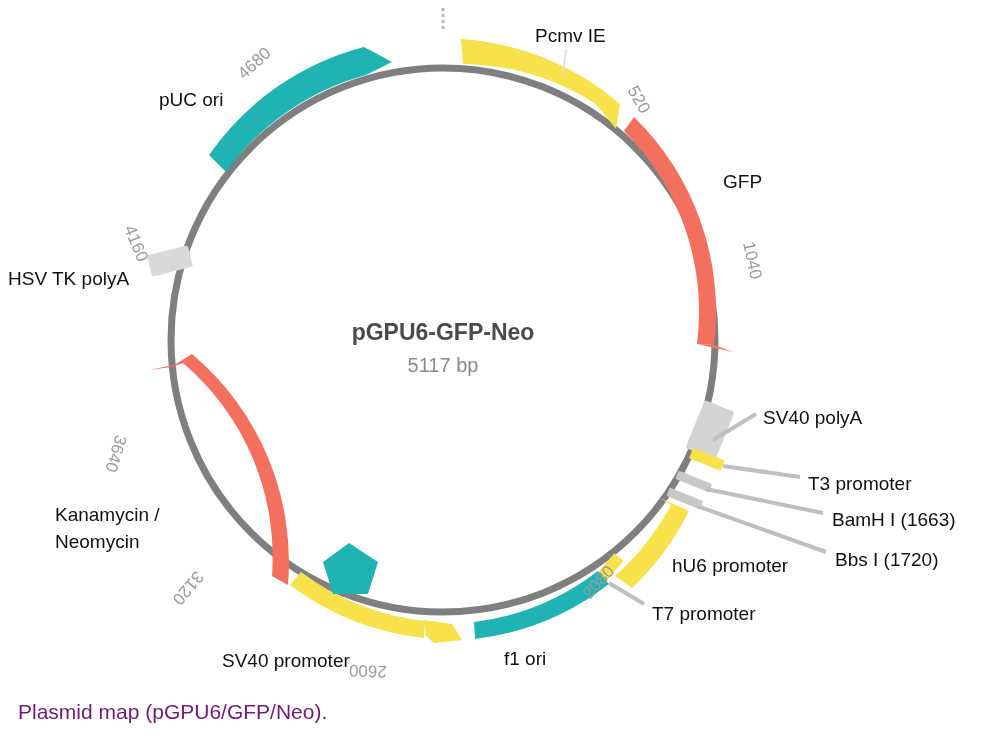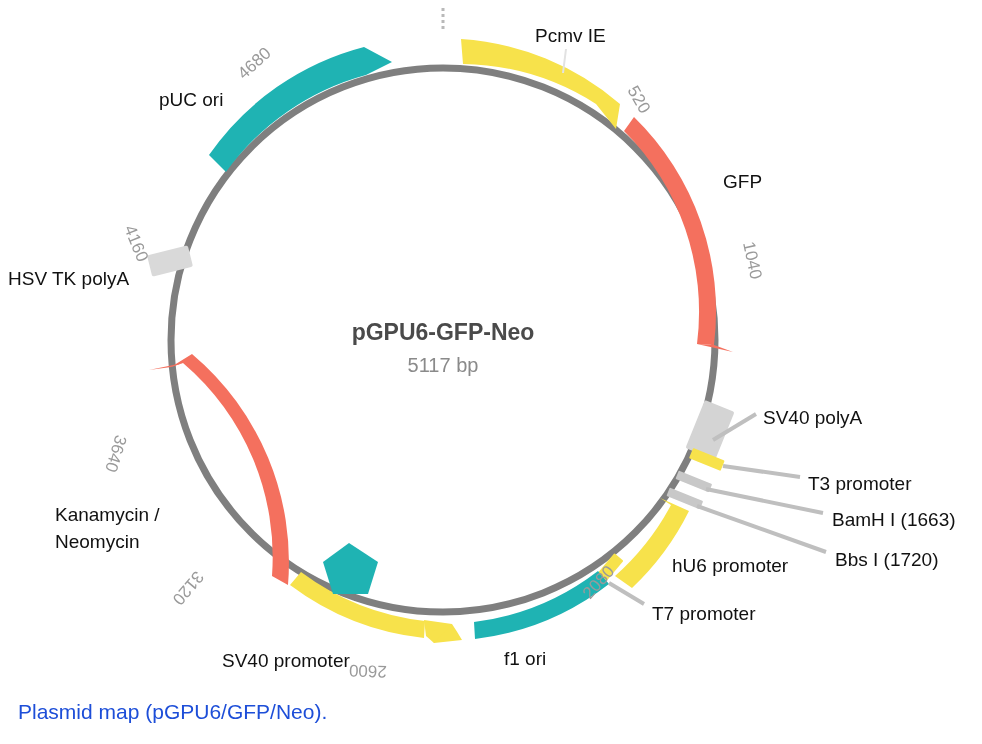--- a/index.html
+++ b/index.html
@@ -48,21 +48,21 @@
     font-family: "Liberation Sans", sans-serif;
     font-size: 20px;
     fill: #8a8a8a;
   }
   .caption {
     position: absolute;
     left: 18px;
     top: 700px;
     font-family: "Liberation Sans", sans-serif;
     font-size: 21px;
-    color: #1d4ed8;
+    color: #701a75;
     white-space: nowrap;
   }
   .leader {
     stroke: #bfbfbf;
     stroke-width: 4;
     stroke-linecap: butt;
   }
 </style>
 </head>
 <body>

